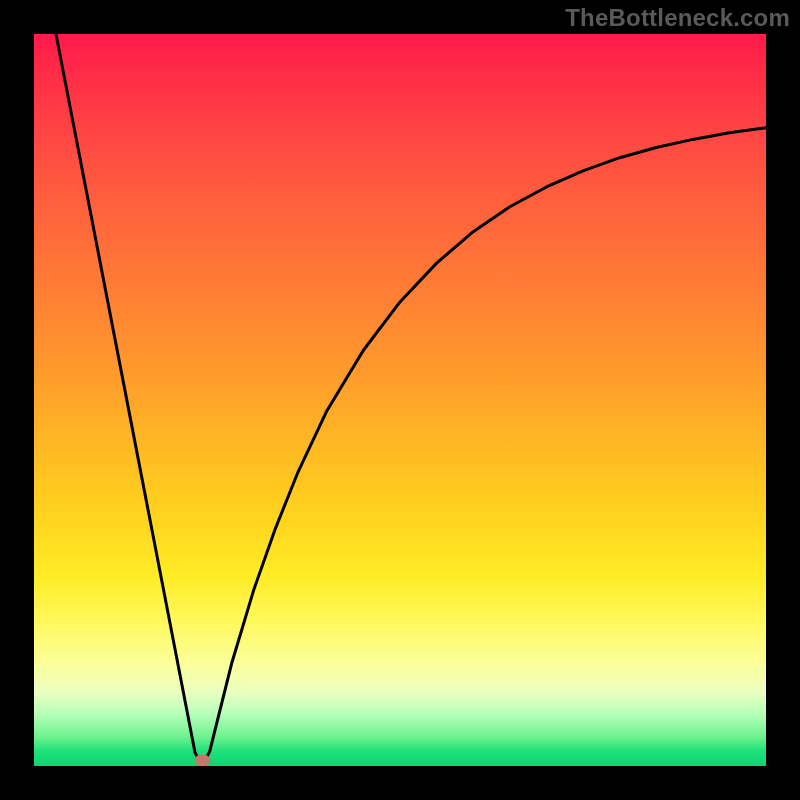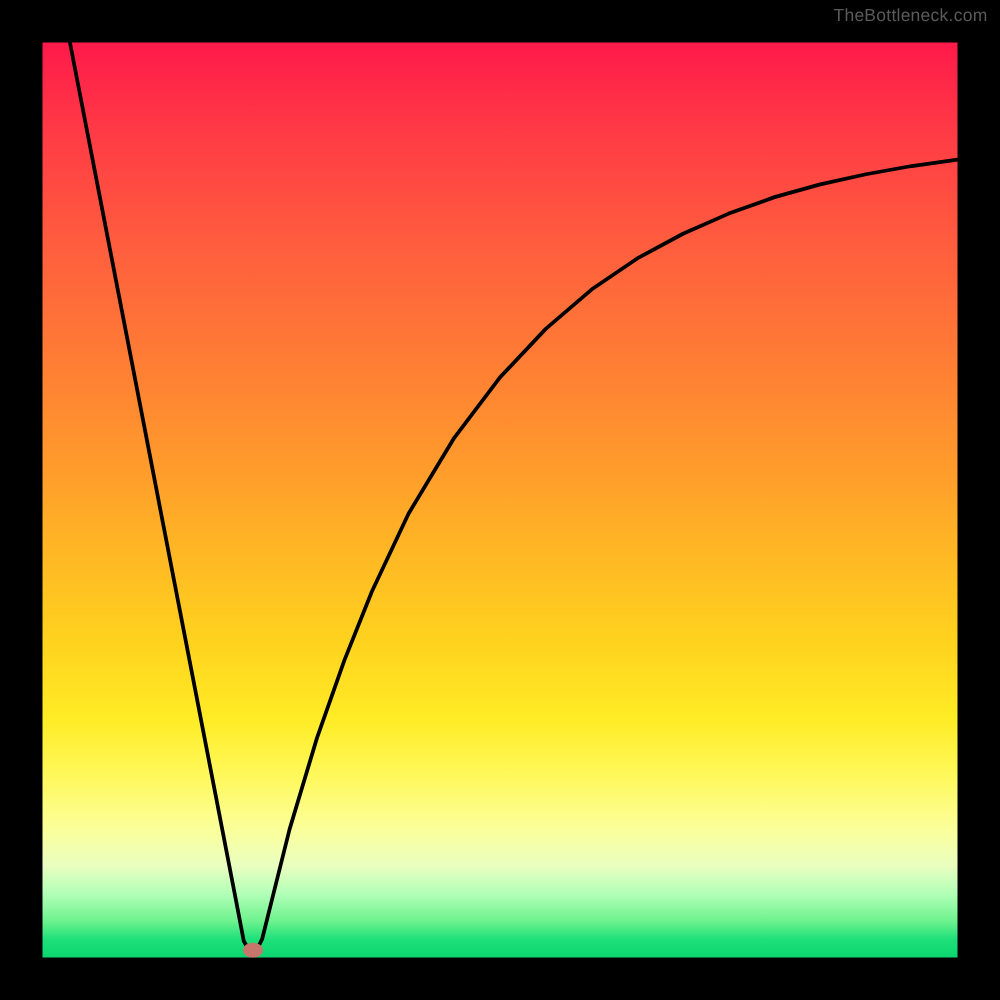--- a/index.html
+++ b/index.html
@@ -48,22 +48,22 @@
     top: 0;
     width: 732px;
     height: 732px;
     overflow: visible;
   }
   .watermark {
     position: absolute;
     top: 4px;
     right: 10px;
     color: #5a5a5a;
-    font-size: 14px;
-    font-weight: 400;
+    font-size: 24px;
+    font-weight: 700;
     letter-spacing: 0.2px;
     user-select: none;
   }
 </style>
 </head>
 <body>
 
 <div class="frame">
   <div class="watermark">TheBottleneck.com</div>
 

